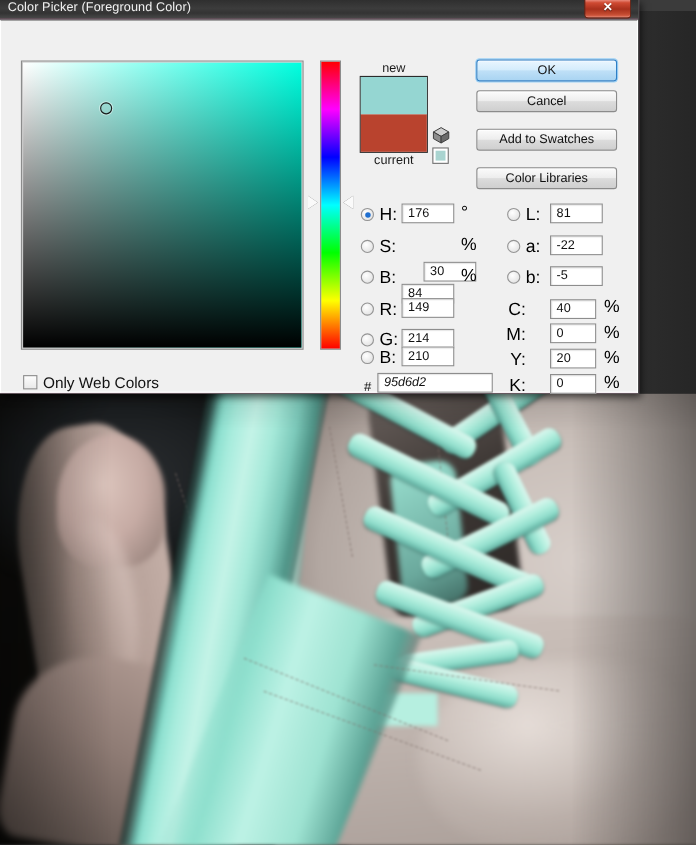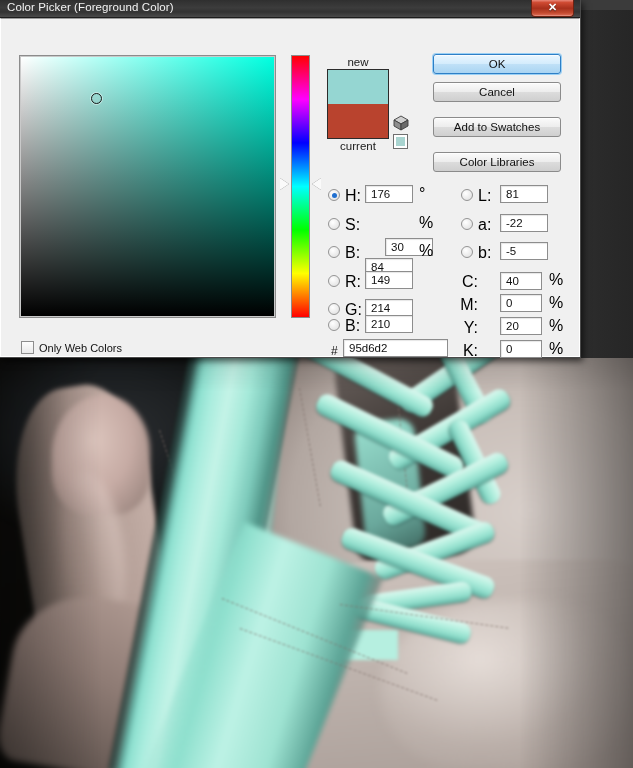--- a/index.html
+++ b/index.html
@@ -432,32 +432,32 @@
     box-shadow: inset 1px 1px 1px rgba(0,0,0,0.10);
     cursor: text;
     overflow: hidden;
     white-space: nowrap;
   }
   .unit { position: absolute; line-height: 13px; }
 
   #hex-hash { position: absolute; left: 330px; top: 325px; font-size: 12px; color: #111; }
   #hex-field {
     position: absolute; left: 342px; top: 320px;
-    width: 105px; height: 18px;
+    width: 105px; height: 18px; font-style: italic;
   }
 
   
   #owc-box {
     position: absolute; left: 20px; top: 322px;
     width: 13px; height: 13px;
     border: 1px solid #8d8d8d;
     background: linear-gradient(180deg, #fdfdfd, #e9e9e9);
     cursor: pointer;
   }
-  #owc-label { position: absolute; left: 38px; top: 322px; font-size: 11px; color: #111; line-height: 14px; }
+  #owc-label { position: absolute; left: 38px; top: 322px; font-size: 14px; color: #111; line-height: 14px; }
 </style>
 </head>
 <body>
 
 <div id="root">
 
   <div id="photo">
     <div class="ph" id="ph-room"></div>
     <div class="ph" id="ph-olive"></div>
     <div class="ph" id="ph-olive2"></div>

